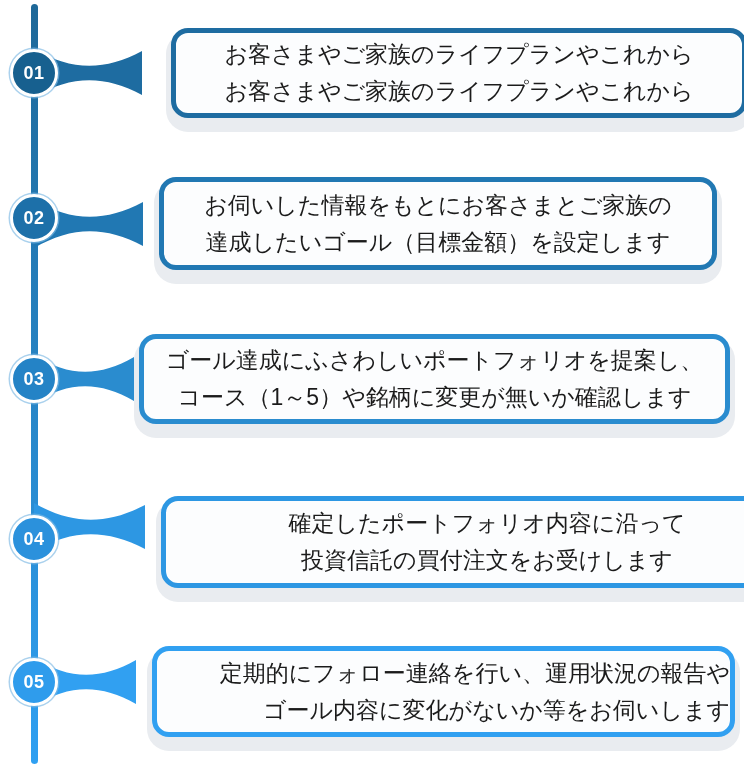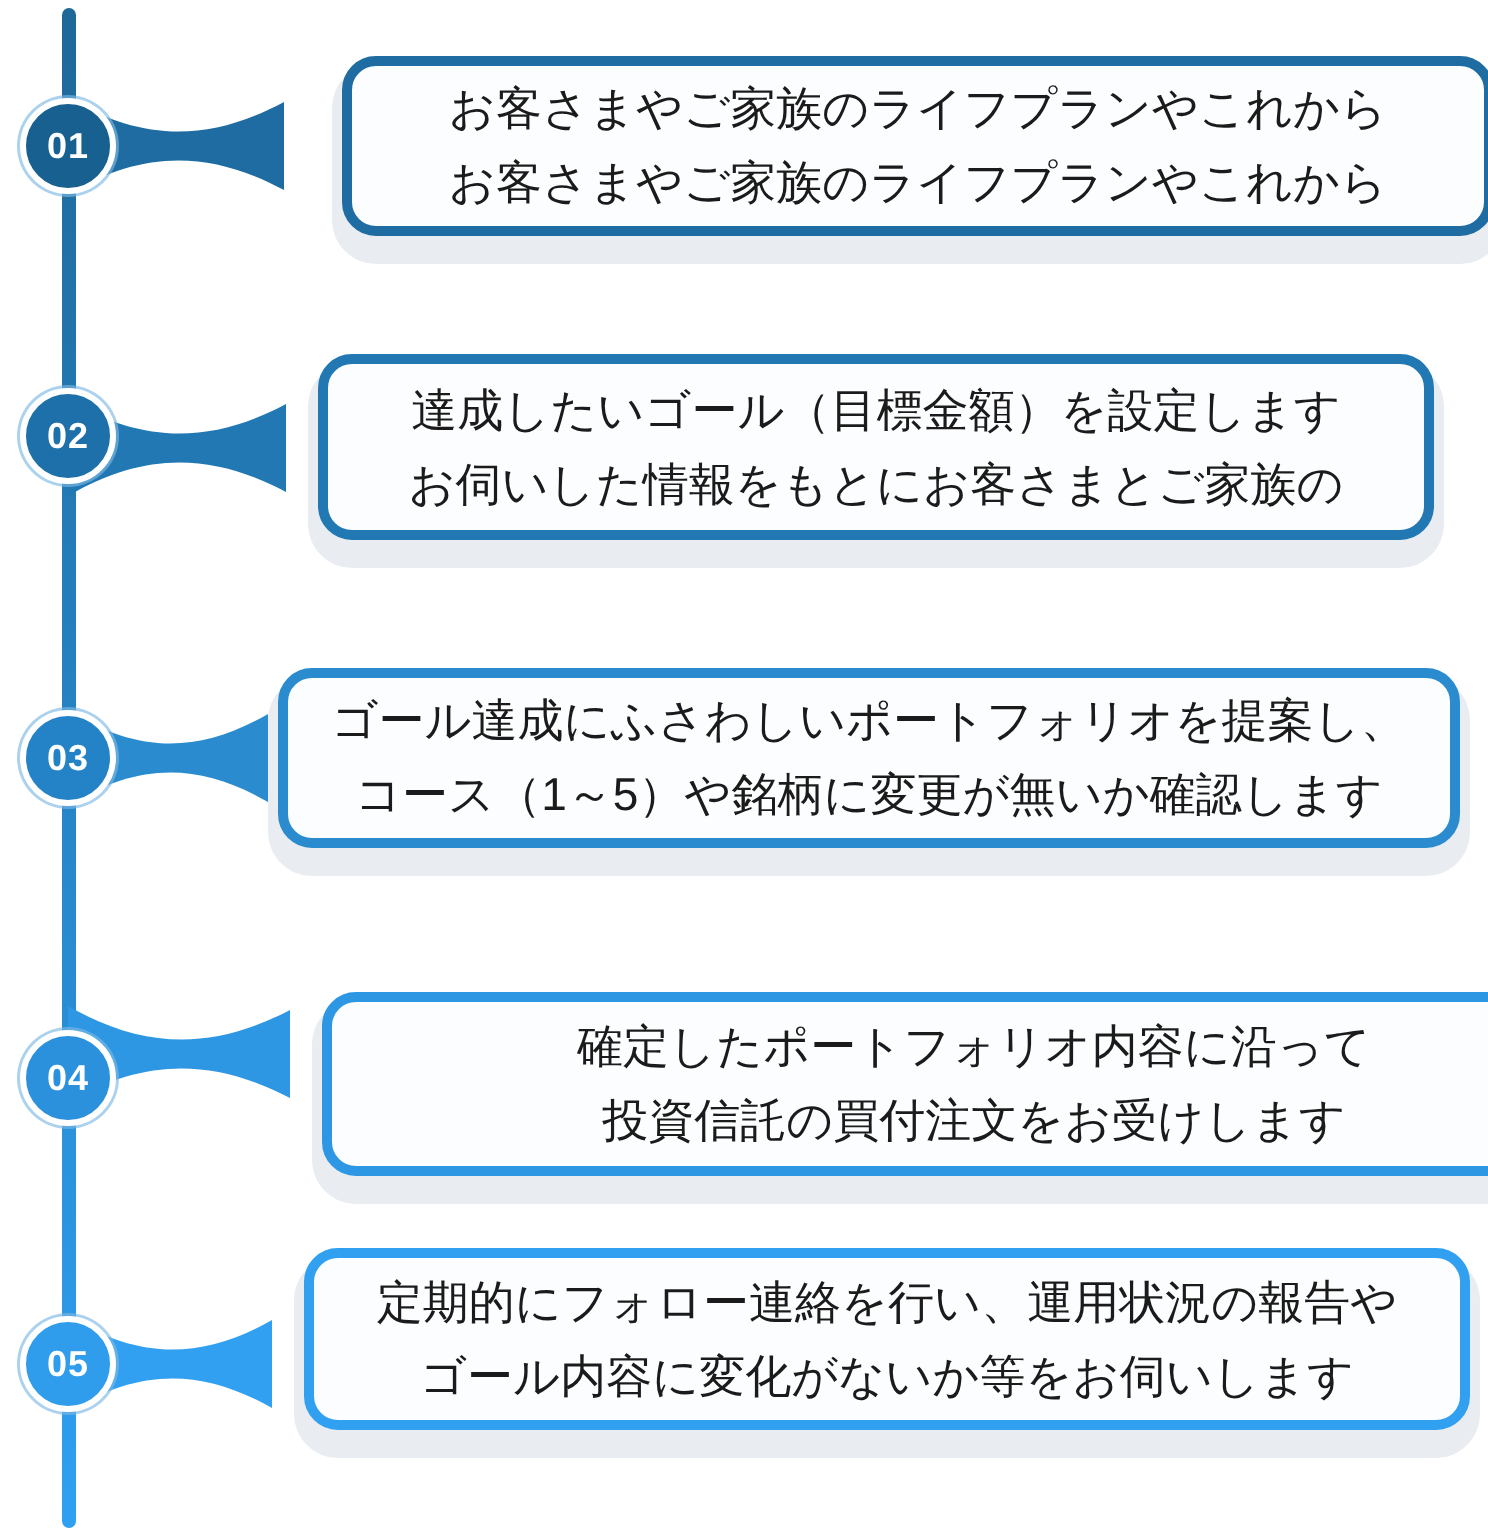--- a/index.html
+++ b/index.html
@@ -35,21 +35,21 @@
   }
   
   .s1 .box { left:158px; top:28px;  width:576px; height:90px;margin-left:13px; }
   .s1 .badge { top:49px; }  .s1 .connector { top:49px;  width:108px; }
   .s2 .box { left:159px; top:177px; width:558px; height:93px; }
   .s2 .badge { top:194px; } .s2 .connector { top:200px; width:109px; }
   .s3 .box { left:139px; top:334px; width:591px; height:90px; }
   .s3 .badge { top:355px; } .s3 .connector { top:355px; width:100px; }
   .s4 .box { left:161px; top:496px; width:652px; height:92px; }
   .s4 .badge { top:503px;margin-top:12px; } .s4 .connector { top:503px; width:111px; }
-  .s5 .box { left:152px; top:624px; width:583px; height:91px; }
+  .s5 .box { left:152px; top:646px; width:583px; height:91px;align-items:flex-end; }
   .s5 .badge { top:658px; } .s5 .connector { top:658px; width:102px; }
 </style>
 </head>
 <body>
 
 <div class="canvas">
 
   <div class="timeline" style="background: linear-gradient(rgb(30, 104, 152), rgb(47, 160, 242));"></div>
 
   <div class="step s1" style="--accent: #1e6ca1; --badge: #17608f;">
@@ -62,22 +62,22 @@
       <div>お客さまやご家族のライフプランやこれから</div>
     </div>
   </div>
 
   <div class="step s2" style="--accent: #2178b3; --badge: #1d70a9;">
     <svg class="connector" viewBox="0 0 110 48" preserveAspectRatio="none" aria-hidden="true">
       <path d="M0,0 C38,22 72,22 110,2 L110,46 C72,26 38,26 0,48 Z" fill="currentColor"></path>
     </svg>
     <div class="badge">02</div>
     <div class="box">
+      <div>お伺いした情報をもとにお客さまとご家族の</div>
       <div>達成したいゴール（目標金額）を設定します</div>
-      <div>お伺いした情報をもとにお客さまとご家族の</div>
     </div>
   </div>
 
   <div class="step s3" style="--accent: #2a8ccf; --badge: #2483c6;">
     <svg class="connector" viewBox="0 0 110 48" preserveAspectRatio="none" aria-hidden="true">
       <path d="M0,0 C38,22 72,22 110,2 L110,46 C72,26 38,26 0,48 Z" fill="currentColor"></path>
     </svg>
     <div class="badge">03</div>
     <div class="box">
       <div>ゴール達成にふさわしいポートフォリオを提案し、</div>

